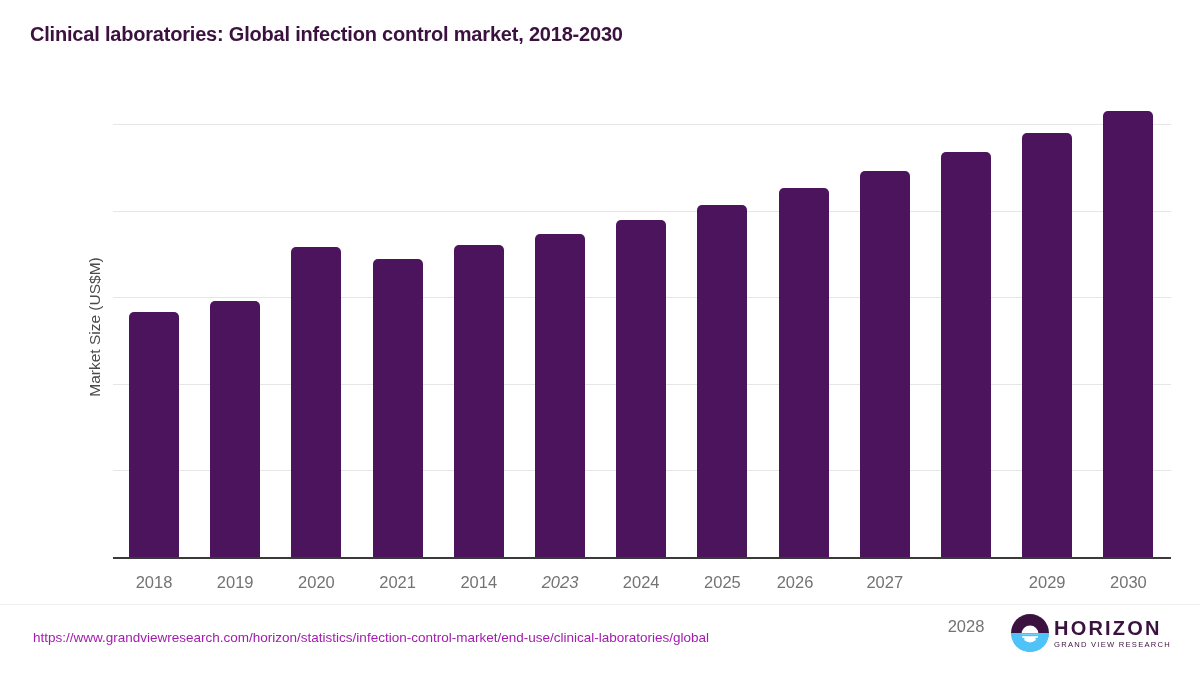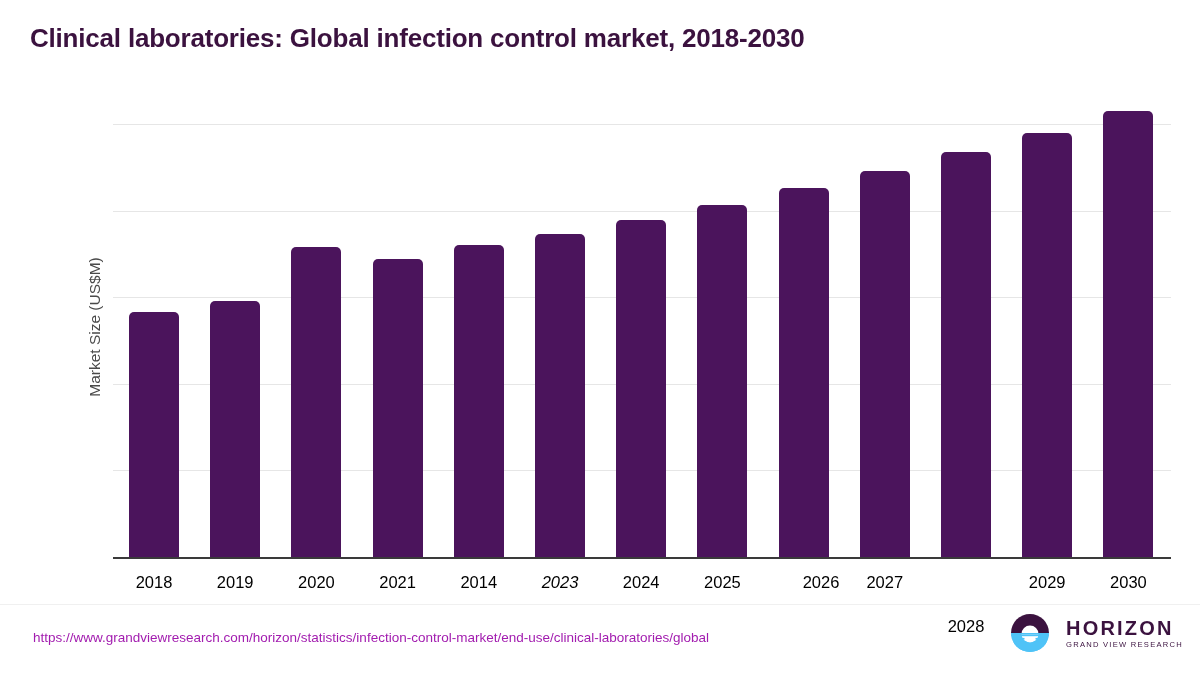--- a/index.html
+++ b/index.html
@@ -21,21 +21,21 @@
     box-sizing: border-box;
     border-radius: 6px;
     overflow: hidden;
   }
 
   
   .chart-title {
     position: absolute;
     left: 30px;
     top: 23px;
-    font-size: 26px;
+    font-size: 20px;
     font-weight: bold;
     color: #3B123F;
     letter-spacing: -0.2px;
     white-space: nowrap;
   }
 
   
   .plot-area {
     position: absolute;
     left: 113px;
@@ -86,21 +86,21 @@
     background: #4B145C;
     border-radius: 5px 5px 0 0;
   }
 
   .x-tick-label {
     position: absolute;
     top: 478px;
     width: 90px;
     text-align: center;
     font-size: 16.5px;
-    color: #000000;
+    color: #737373;
     white-space: nowrap;
   }
 
   
   .footer-rule {
     position: absolute;
     left: 0;
     top: 604px;
     width: 1200px;
     height: 1px;
@@ -115,21 +115,21 @@
     white-space: nowrap;
   }
 
   
   .logo {
     position: absolute;
     left: 1010px;
     top: 613px;
     display: flex;
     align-items: center;
-    gap: 16px;
+    gap: 4px;
   }
   .logo-mark {
     width: 40px;
     height: 40px;
     flex: 0 0 40px;
   }
   .logo-text {
     display: flex;
     flex-direction: column;
     line-height: 1;
@@ -183,21 +183,21 @@
       </div>
     <div id="xlabels">
         <div class="x-tick-label" style="left: -4px;">2018</div>
         <div class="x-tick-label" style="left: 77.2px;">2019</div>
         <div class="x-tick-label" style="left: 158.4px;">2020</div>
         <div class="x-tick-label" style="left: 239.6px;">2021</div>
         <div class="x-tick-label" style="left: 320.8px;">2014</div>
         <div class="x-tick-label" style="left: 402px; font-style: italic;">2023</div>
         <div class="x-tick-label" style="left: 483.2px;">2024</div>
         <div class="x-tick-label" style="left: 564.4px;">2025</div>
-        <div class="x-tick-label" style="left: 663px;">2026</div>
+        <div class="x-tick-label" style="left: 637px;">2026</div>
         <div class="x-tick-label" style="left: 726.8px;">2027</div>
         <div class="x-tick-label" style="left: 808px; margin-top: 44px;">2028</div>
         <div class="x-tick-label" style="left: 889.2px;">2029</div>
         <div class="x-tick-label" style="left: 970.4px;">2030</div>
       </div>
   </div>
 
   <div class="footer-rule"></div>
   <div class="source-url">https://www.grandviewresearch.com/horizon/statistics/infection-control-market/end-use/clinical-laboratories/global</div>
 

